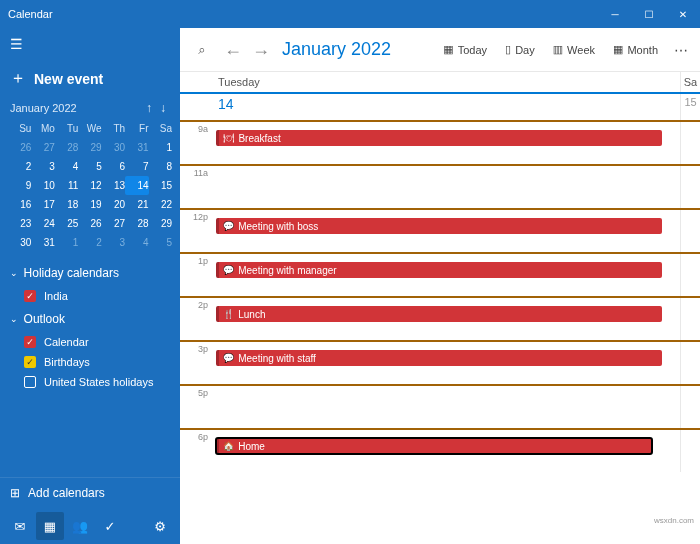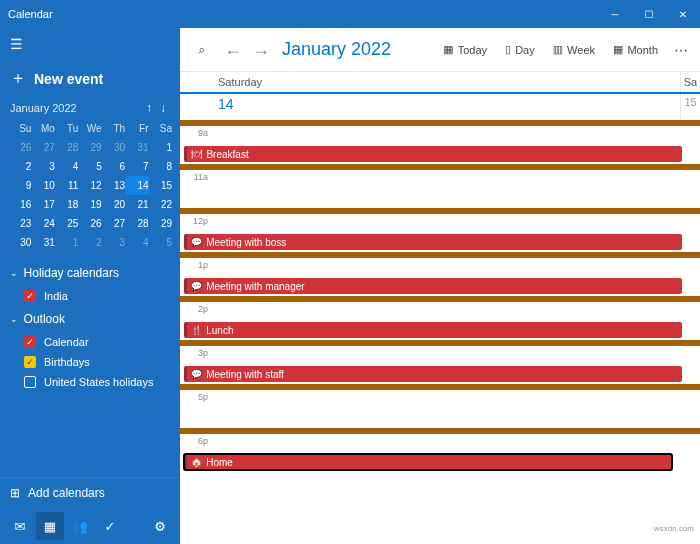--- a/index.html
+++ b/index.html
@@ -61,31 +61,31 @@
 .dayhdr .gut { width: 32px; }
 .dayhdr .day { flex: 1; padding-left: 6px; display: flex; align-items: center; }
 .dayhdr .sat { width: 20px; display: flex; align-items: center; justify-content: center; border-left: 1px solid #e8e8e8; }
 
 .datehdr { height: 26px; display: flex; font-size: 14px; color: #0078d4; }
 .datehdr .gut { width: 32px; }
 .datehdr .day { flex: 1; padding: 2px 6px; font-weight: 400; }
 .datehdr .sat { width: 20px; color: #999; padding: 2px 0; text-align: center; border-left: 1px solid #e8e8e8; font-size: 11px; }
 
 .grid { flex: 1; overflow: hidden; position: relative; }
-.grow { height: 44px; display: flex; border-top: 6px solid #a16207; flex-direction: column; }
+.grow { height: 44px; display: flex; border-top: 2px solid #a16207; }
 .grow .gut { width: 32px; font-size: 9px; color: #888; text-align: right; padding-right: 4px; padding-top: 2px; }
 .grow .cell { flex: 1; position: relative; padding: 2px 18px 2px 4px; }
 .grow .sat { width: 20px; border-left: 1px solid #e8e8e8; }
 
 .ev { background: #d13438; color: #fff; border-radius: 2px; font-size: 10px; padding: 2px 4px; display: flex; align-items: center; gap: 4px; height: 16px; margin-top: 6px; border-left: 3px solid #a4262c; }
 .ev .ei { font-size: 9px; }
 .ev.sel { outline: 2px solid #000; outline-offset: -1px; margin-right: 10px; }
 
 
-.watermark { position: absolute; bottom: 11px; right: 6px; font-size: 8px; color: #999; margin-top: 28px; }
+.watermark { position: absolute; bottom: 19px; right: 6px; font-size: 8px; color: #999; margin-top: 28px; }
 </style>
 </head>
 <body>
 
 <div class="titlebar">
   <div class="title">Calendar</div>
   <div class="winbtns">
     <div>─</div>
     <div>☐</div>
     <div>✕</div>
@@ -240,21 +240,21 @@
         </div>
       <div class="viewbtn">
           <span class="vi">▦</span>
           <span>Month</span>
         </div>
       <div class="more">⋯</div>
     </div>
 
     <div class="dayhdr">
       <div class="gut"></div>
-      <div class="day">Saturday</div>
+      <div class="day">Tuesday</div>
       <div class="sat">Sa</div>
     </div>
     <div class="datehdr">
       <div class="gut"></div>
       <div class="day">14</div>
       <div class="sat">15</div>
     </div>
 
     <div class="grid" id="grid">
         <div class="grow">

